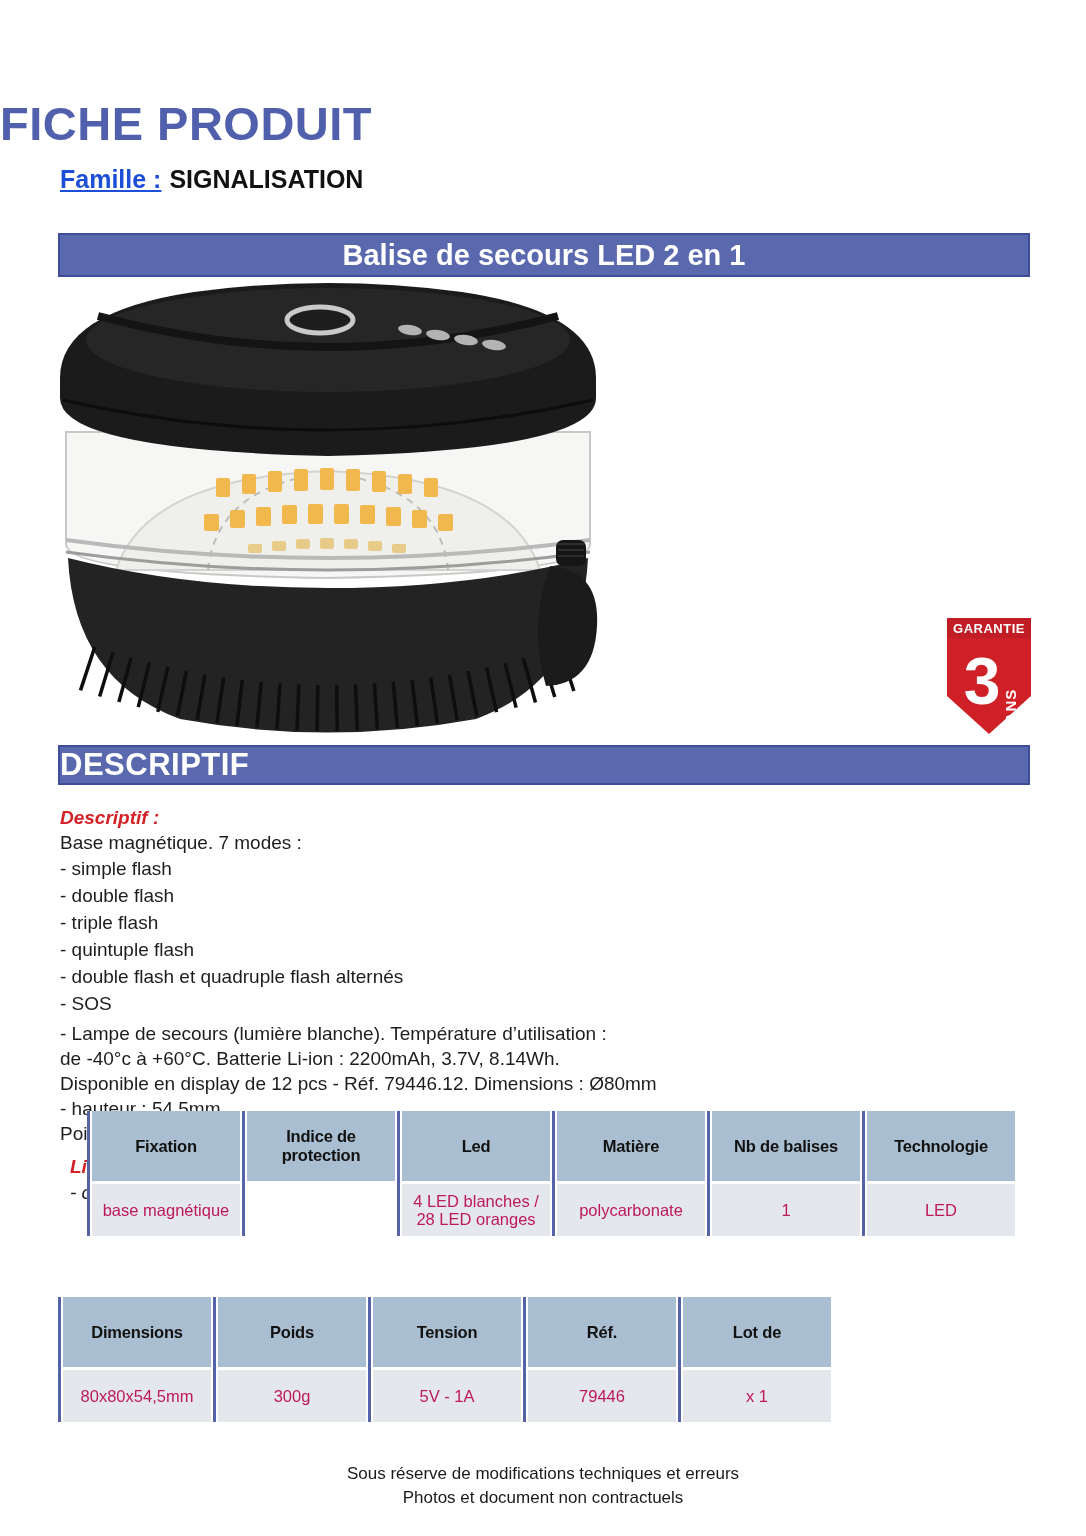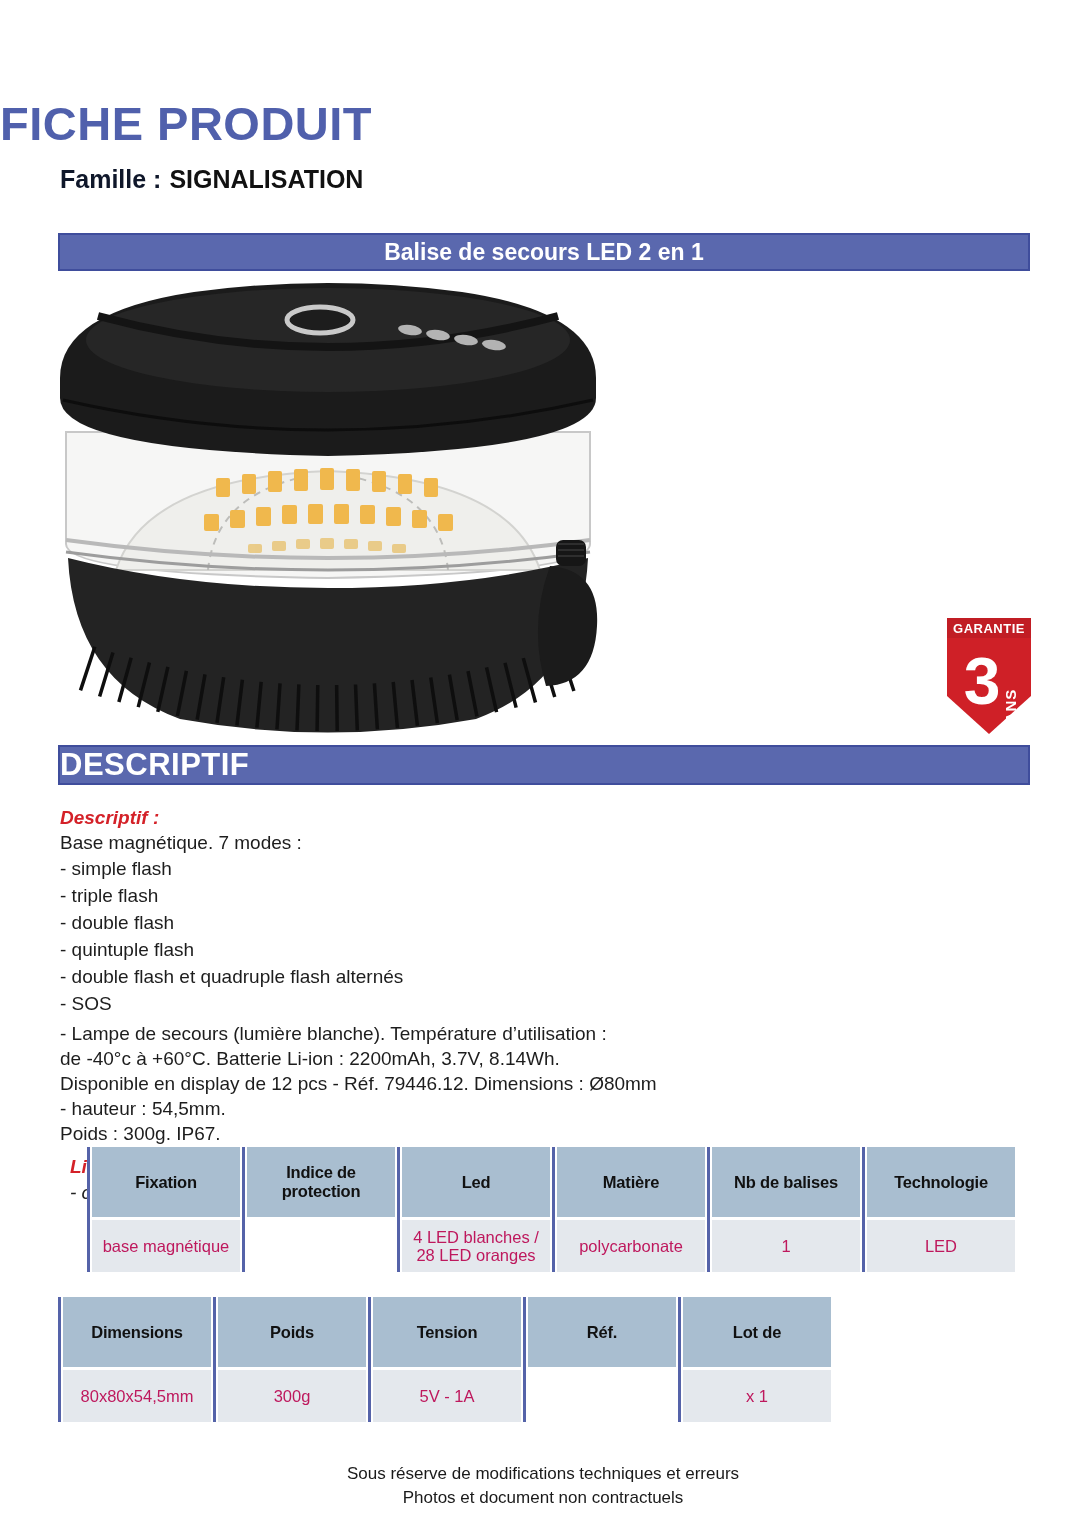--- a/index.html
+++ b/index.html
@@ -11,29 +11,29 @@
   }
   .page-title {
     position:absolute; top:96px; left:0; width:100%;
     text-align:left; font-size:47px; font-weight:bold;
     color:#5060ac; letter-spacing:0.5px;
   }
   .family-line {
     position:absolute; top:165px; left:60px;
     font-size:25px; font-weight:bold; color:#111;
   }
-  .family-label { color:#0f172a; margin-right:8px; }
+  .family-label { color:#1d4ed8; margin-right:8px;text-decoration:underline; }
   .banner {
     position:absolute; left:58px; width:972px;
     background:#5a68ae; border:2px solid #3f4d9c;
     color:#ffffff; font-weight:bold;
     display:flex; align-items:center;
   }
   .product-banner {
-    top:233px; height:38px; justify-content:center; font-size:23px;
+    top:233px; height:44px; justify-content:center; font-size:29px;
   }
   .section-banner {
     top:745px; height:40px; justify-content:flex-start;
     padding-left:0; font-size:31px; letter-spacing:0.5px;
   }
   .product-photo { position:absolute; left:58px; top:282px; width:540px; height:462px; }
   .warranty-badge { position:absolute; left:944px; top:616px; width:90px; height:120px; }
 
   .description {
     position:absolute; left:60px; top:806px; width:920px;
@@ -42,21 +42,21 @@
   .desc-heading { color:#d42128; font-weight:bold; font-style:italic; line-height:24px; }
   .desc-intro { line-height:25px; }
   .desc-mode { line-height:27px; }
   .desc-detail { line-height:25px; }
   .desc-modes { margin-bottom:4px; }
   .delivered { margin-top:8px; margin-left:10px; font-style:italic; }
   .delivered-heading { color:#d42128; font-weight:bold; line-height:26px; }
   .delivered-item { line-height:26px; color:#222; }
 
   .spec-table { position:absolute; left:58px; display:flex; }
-  .spec-table-1 { top:1147px;padding-left:29px; }
+  .spec-table-1 { top:1111px;padding-left:29px; }
   .spec-table-2 { top:1297px; }
   .spec-col {
     width:155px; border-left:3px solid #5563a9;
     display:flex; flex-direction:column; background:#ffffff;
   }
   .spec-th {
     height:70px; margin:0 2px; background:#a9bed0;
     display:flex; align-items:center; justify-content:center;
     text-align:center; font-weight:bold; font-size:16.5px; color:#111;
     padding:0 4px; letter-spacing:-0.2px;
@@ -168,22 +168,22 @@
 
   <div class="banner section-banner">
     <span>DESCRIPTIF</span>
   </div>
 
   <div class="description">
     <div class="desc-heading">Descriptif :</div>
     <div class="desc-intro">Base magnétique. 7 modes :</div>
     <div class="desc-modes">
       <div class="desc-mode">- simple flash</div>
+      <div class="desc-mode">- double flash</div>
       <div class="desc-mode">- triple flash</div>
-      <div class="desc-mode">- double flash</div>
       <div class="desc-mode">- quintuple flash</div>
       <div class="desc-mode">- double flash et quadruple flash alternés</div>
       <div class="desc-mode">- SOS</div>
     </div>
     <div>
       <div class="desc-detail">- Lampe de secours (lumière blanche). Température d’utilisation :</div>
       <div class="desc-detail">de -40°c à +60°C. Batterie Li-ion : 2200mAh, 3.7V, 8.14Wh.</div>
       <div class="desc-detail">Disponible en display de 12 pcs - Réf. 79446.12. Dimensions : Ø80mm</div>
       <div class="desc-detail">- hauteur : 54,5mm.</div>
       <div class="desc-detail">Poids : 300g. IP67.</div>
@@ -228,20 +228,21 @@
     <div class="spec-col">
       <div class="spec-th">Poids</div>
       <div class="spec-td">300g</div>
     </div>
     <div class="spec-col">
       <div class="spec-th">Tension</div>
       <div class="spec-td">5V - 1A</div>
     </div>
     <div class="spec-col">
       <div class="spec-th">Réf.</div>
+      <div class="spec-td">79446</div>
     </div>
     <div class="spec-col">
       <div class="spec-th">Lot de</div>
       <div class="spec-td">x 1</div>
     </div>
   </div>
 
   <div class="footer">
     <div>Sous réserve de modifications techniques et erreurs</div>
     <div>Photos et document non contractuels</div>

